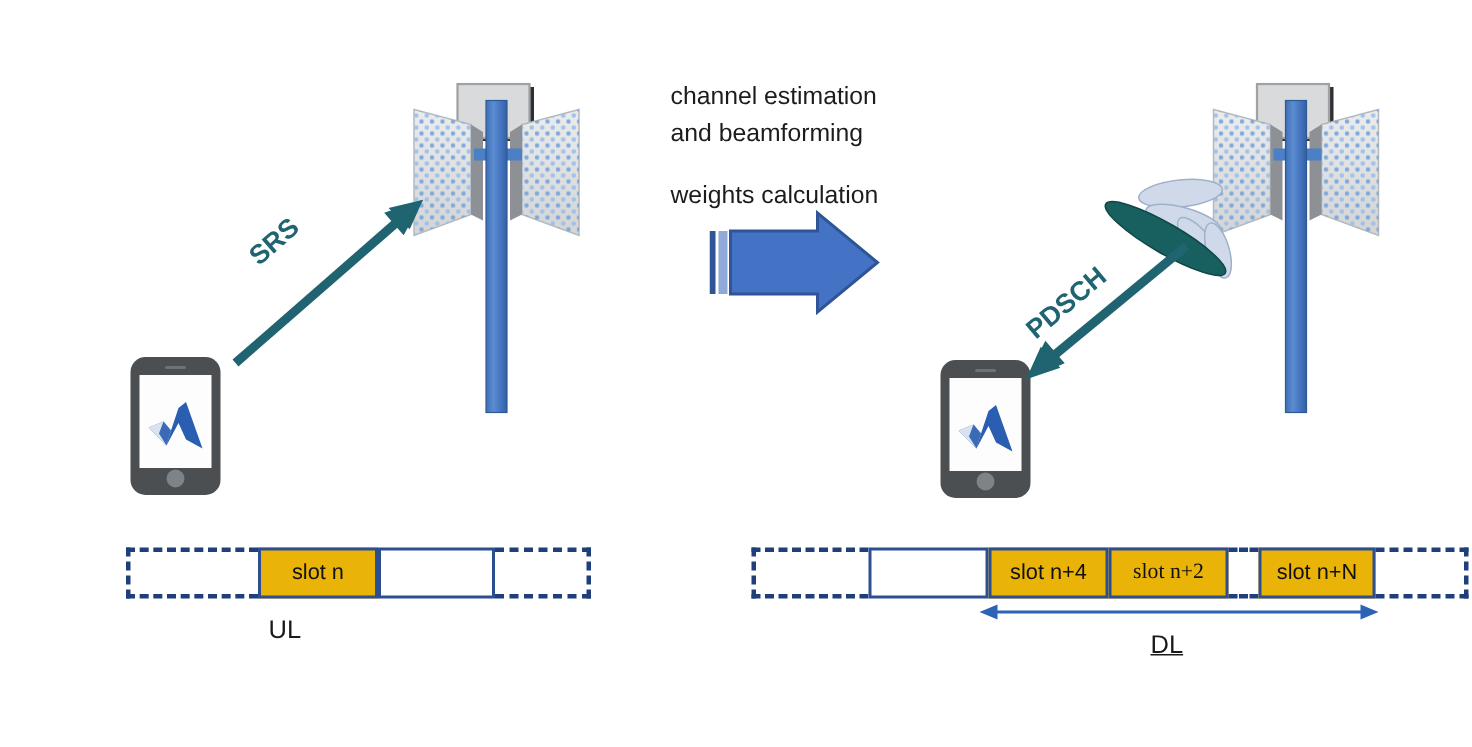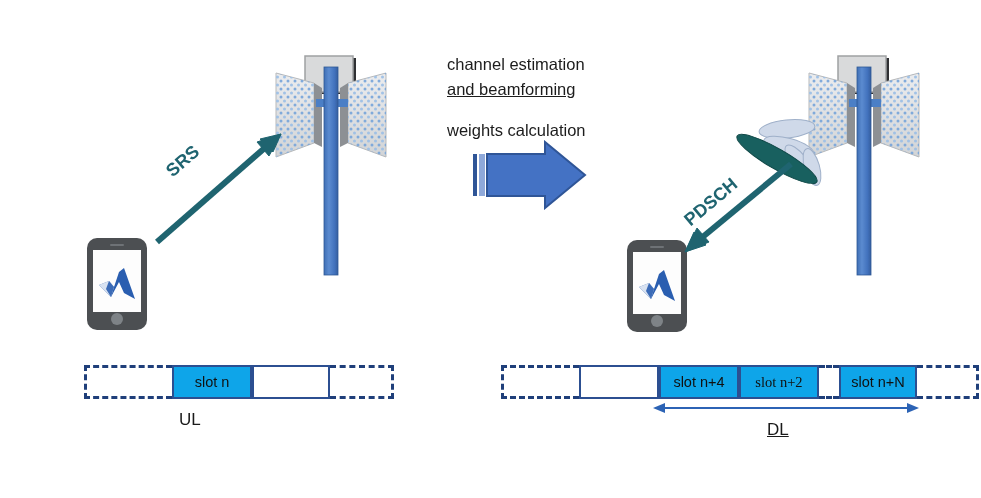--- a/index.html
+++ b/index.html
@@ -32,33 +32,33 @@
   
   .bigarrow{position:absolute;}
 
   
   .tl{position:absolute;height:34px;}
   .seg{position:absolute;top:0;height:34px;box-sizing:border-box;}
   .seg.dashed{border:3px dashed #1f3f7a;border-left:none;border-right:none;}
   .seg.dashed.capL{border-left:3px dashed #1f3f7a;}
   .seg.dashed.capR{border-right:3px dashed #1f3f7a;}
   .seg.solid{border:2px solid #2c4f91;background:#ffffff;}
-  .seg.fill{border:2px solid #2c4f91;background:#0ea5e9;}
+  .seg.fill{border:2px solid #2c4f91;background:#eab308;}
   .seg span{position:absolute;left:0;right:0;top:50%;transform:translateY(-50%);
             text-align:center;font-size:14.5px;color:#111;white-space:nowrap;}
   .band{position:absolute;font-size:17px;color:#1a1a1a;white-space:nowrap;}
   .dlarrow{position:absolute;}
 </style>
 </head>
 <body>
 
 <div class="stage">
 
   <div class="note" style="left:408px;top:52px;">channel estimation</div>
-  <div class="note" style="left:408px;top:77px;text-decoration:underline;">and beamforming</div>
+  <div class="note" style="left:408px;top:77px;">and beamforming</div>
   <div class="note" style="left:408px;top:118px;">weights calculation</div>
 
   <div class="bs" style="left:233px;top:55px;">
     <svg width="120" height="225" viewBox="0 0 120 225">
       <defs>
         <linearGradient id="mastg" x1="0" y1="0" x2="1" y2="0">
           <stop offset="0%" stop-color="#3f6fb5"></stop>
           <stop offset="35%" stop-color="#5b8bd0"></stop>
           <stop offset="75%" stop-color="#4272bd"></stop>
           <stop offset="100%" stop-color="#355e9e"></stop>

